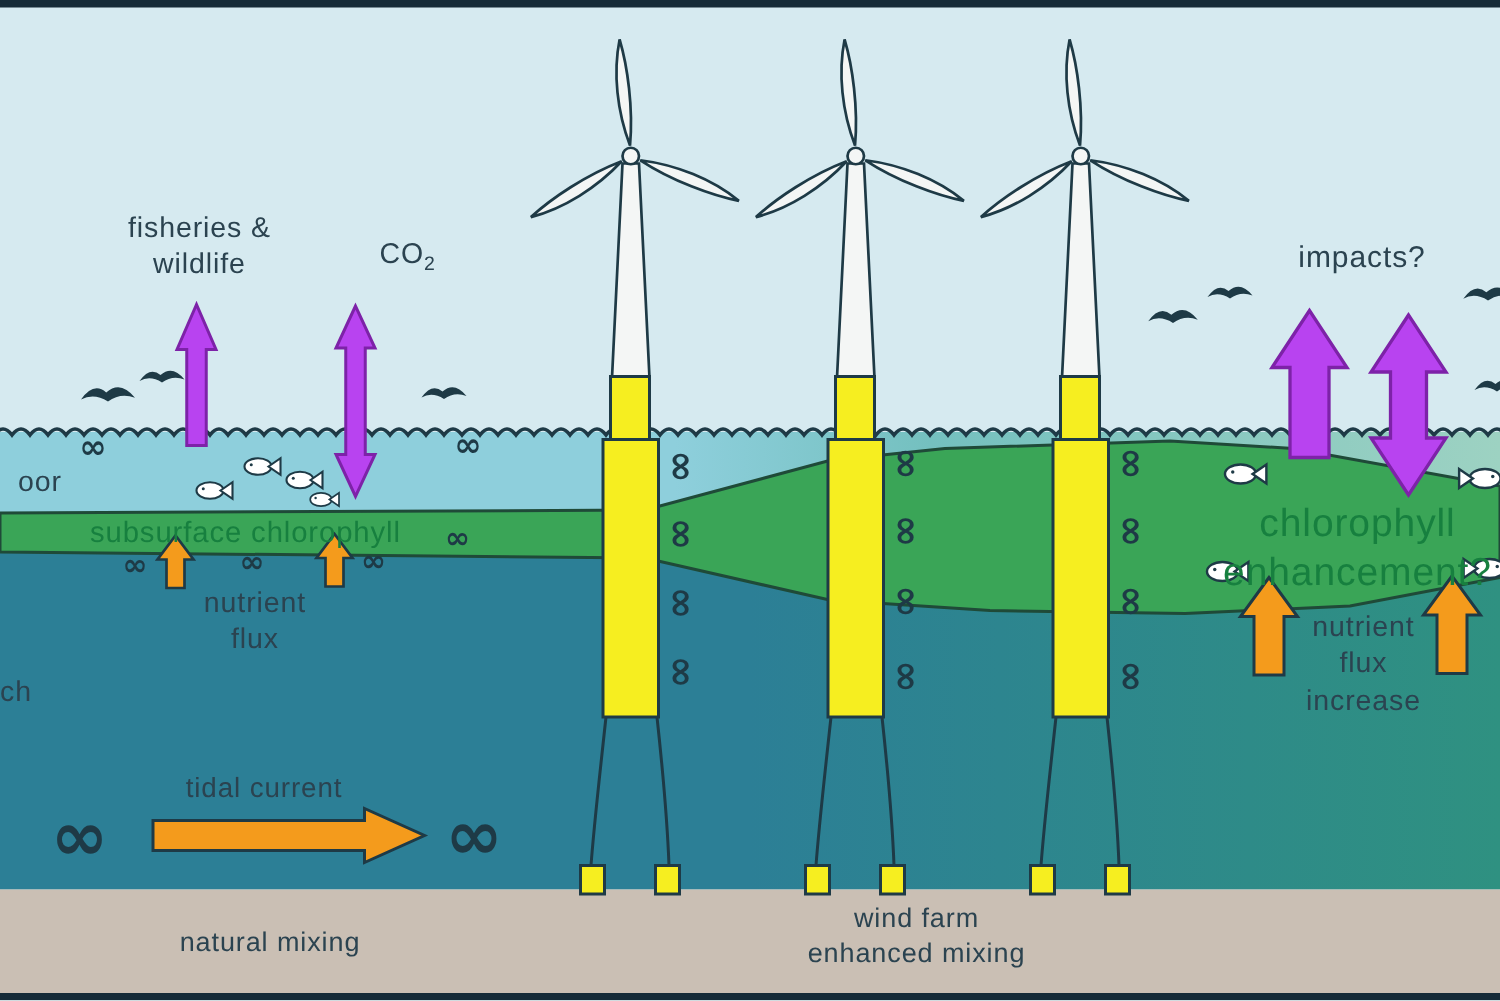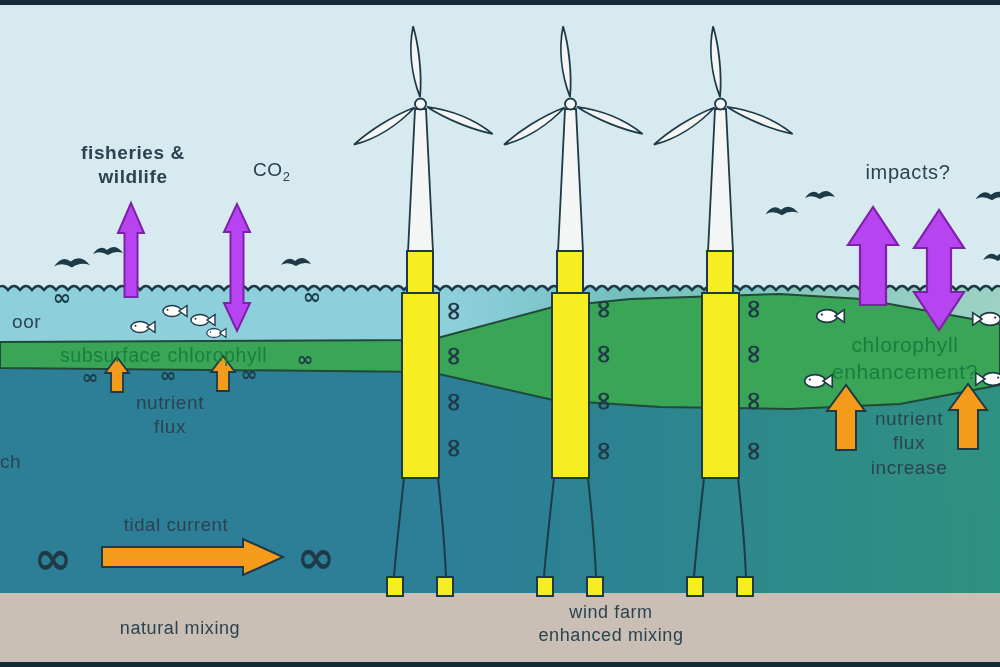--- a/index.html
+++ b/index.html
@@ -135,32 +135,32 @@
   <path d="M873,207 L848,245 L860,245 L860,305 L886,305 L886,245 L898,245 Z" style="fill:var(--purple);stroke:var(--purple-outline);stroke-width:2.2"></path>
   <path d="M939,210 L914,248 L927,248 L927,292 L914,292 L939,330 L964,292 L951,292 L951,248 L964,248 Z" style="fill:var(--purple);stroke:var(--purple-outline);stroke-width:2.2"></path>
 
   <path d="M117,357 L105,373 L111,373 L111,392 L123,392 L123,373 L129,373 Z" style="fill:var(--orange);stroke:var(--outline);stroke-width:1.8"></path>
   <path d="M223,356 L211,372 L217,372 L217,391 L229,391 L229,372 L235,372 Z" style="fill:var(--orange);stroke:var(--outline);stroke-width:1.8"></path>
   <path d="M846,385 L827,411 L836,411 L836,450 L856,450 L856,411 L865,411 Z" style="fill:var(--orange);stroke:var(--outline);stroke-width:2"></path>
   <path d="M968,384 L949,410 L958,410 L958,449 L978,449 L978,410 L987,410 Z" style="fill:var(--orange);stroke:var(--outline);stroke-width:2"></path>
   <path d="M102,547 L243,547 L243,539 L283,557 L243,575 L243,567 L102,567 Z" style="fill:var(--orange);stroke:var(--outline);stroke-width:2"></path>
 </svg>
 
-<div class="lbl centered" style="left:133px;top:141px;font-weight:bold;">fisheries &amp;
+<div class="lbl centered" style="left:133px;top:141px;">fisheries &amp;
 wildlife</div>
 <div class="lbl" style="left:221px;top:158px;margin-left:32px;"><span>CO</span><sub>2</sub></div>
 <div class="lbl centered" style="left:908px;top:160px;font-size:20px;">impacts?</div>
 <div class="lbl left-align" style="left:12px;top:310px;">oor</div>
 <div class="lbl left-align" style="left:0px;top:450px;">ch</div>
 <div class="lbl green" style="left:60px;top:343px;font-size:19.5px;">subsurface chlorophyll</div>
 <div class="lbl centered" style="left:170px;top:391px;">nutrient
 flux</div>
 <div class="lbl centered" style="left:176px;top:513px;font-size:18.5px;">tidal current</div>
 <div class="lbl centered" style="left:180px;top:617px;font-size:18px;">natural mixing</div>
 <div class="lbl centered" style="left:573px;top:601px;font-size:18px;margin-left:38px;">wind farm
 enhanced mixing</div>
-<div class="lbl green centered" style="left:905px;top:332px;font-size:21px;">chlorophyll
+<div class="lbl green centered" style="left:905px;top:332px;font-size:26px;">chlorophyll
 enhancement?</div>
 <div class="lbl centered" style="left:909px;top:407px;">nutrient
 flux
 increase</div>
 
 </div>
 
 </body></html>

